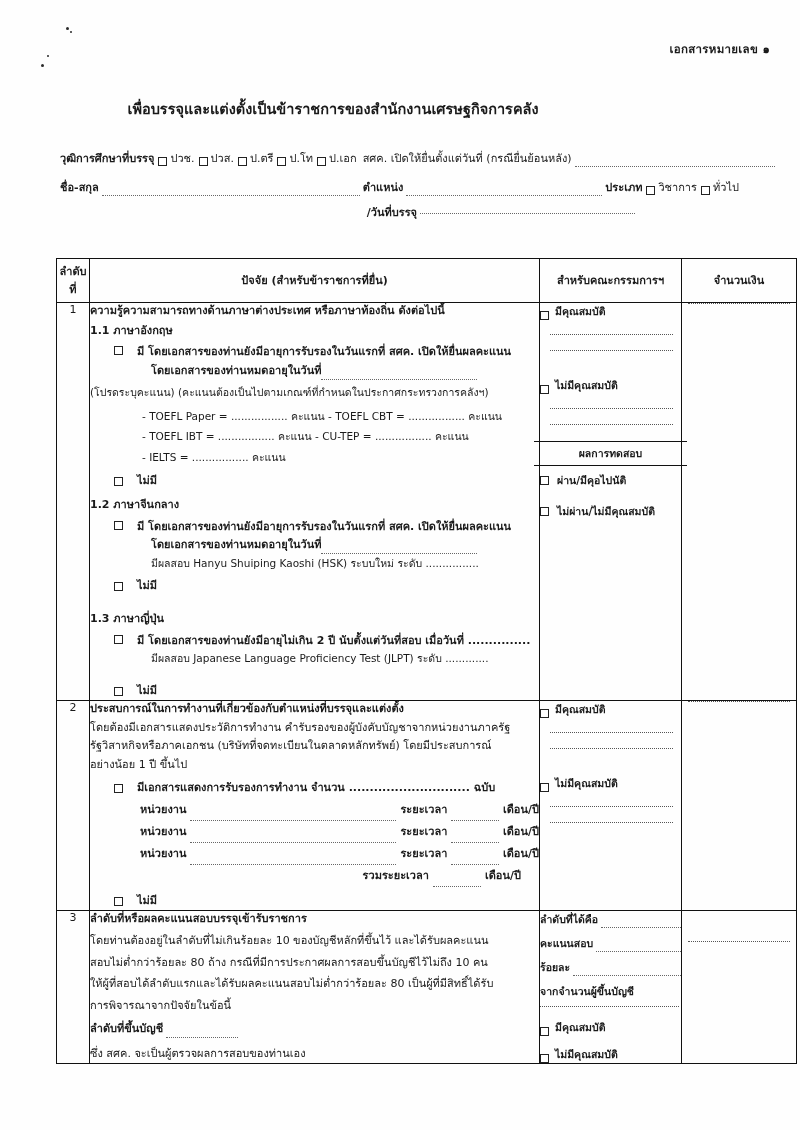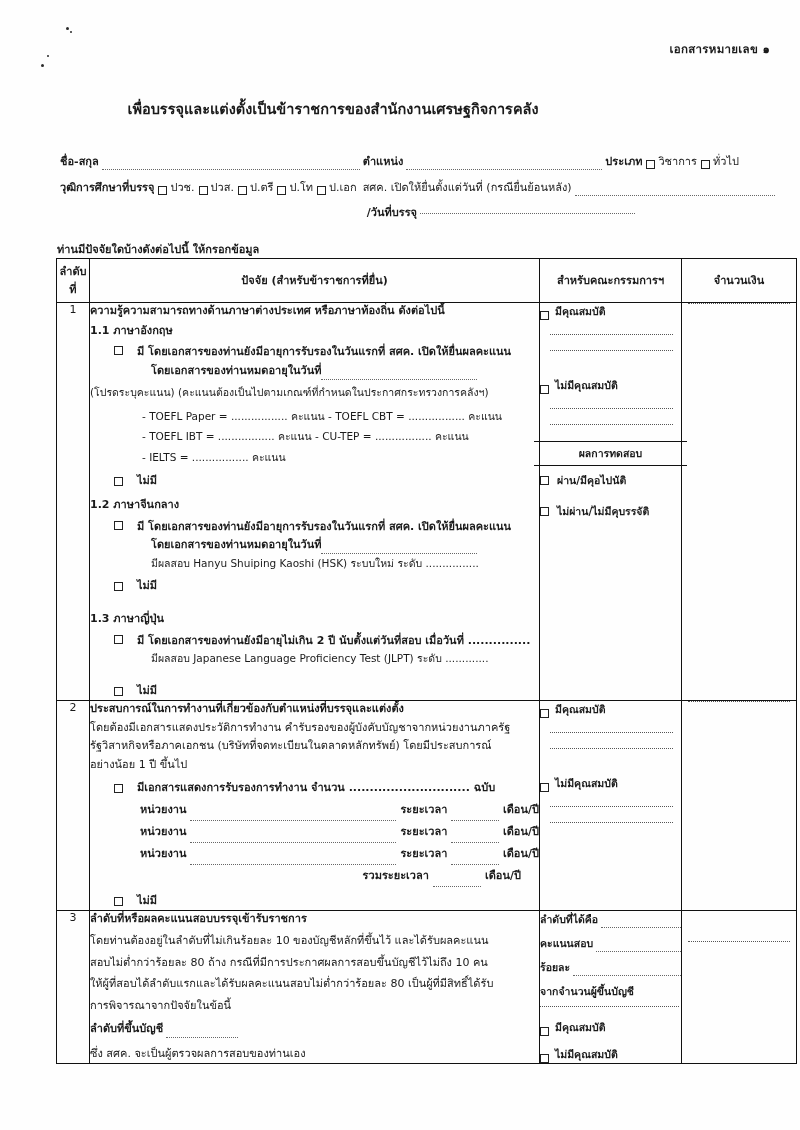--- a/index.html
+++ b/index.html
@@ -200,55 +200,54 @@
   <span class="speck s3"></span>
   <span class="speck s4"></span>
 
   <div class="doc-number">เอกสารหมายเลข ๑</div>
 
   <div class="title-block">
     <div class="title-line2">เพื่อบรรจุและแต่งตั้งเป็นข้าราชการของสำนักงานเศรษฐกิจการคลัง</div>
   </div>
 
   <div class="fields">
+    <div class="field-row field-row2">
+      <span class="fl">วุฒิการศึกษาที่บรรจุ</span>
+      <span class="chk"></span>
+      <span>ปวช.</span>
+      <span class="chk"></span>
+      <span>ปวส.</span>
+      <span class="chk"></span>
+      <span>ป.ตรี</span>
+      <span class="chk"></span>
+      <span>ป.โท</span>
+      <span class="chk"></span>
+      <span>ป.เอก</span>
+      <span style="margin-left:6px">สศค. เปิดให้ยื่นตั้งแต่วันที่ (กรณียื่นย้อนหลัง)</span>
+      <span class="grow"></span>
+    </div>
+
     <div class="field-row">
       <span class="fl">ชื่อ-สกุล</span>
       <span class="grow" style="max-width:258px"></span>
       <span class="fl">ตำแหน่ง</span>
       <span class="grow" style="max-width:196px"></span>
       <span class="fl">ประเภท</span>
       <span class="chk"></span>
       <span>วิชาการ</span>
       <span class="chk"></span>
       <span>ทั่วไป</span>
     </div>
 
-    <div class="field-row field-row2">
-      <span class="fl">วุฒิการศึกษาที่บรรจุ</span>
-      <span class="chk"></span>
-      <span>ปวช.</span>
-      <span class="chk"></span>
-      <span>ปวส.</span>
-      <span class="chk"></span>
-      <span>ป.ตรี</span>
-      <span class="chk"></span>
-      <span>ป.โท</span>
-      <span class="chk"></span>
-      <span>ป.เอก</span>
-      <span style="margin-left:6px">สศค. เปิดให้ยื่นตั้งแต่วันที่ (กรณียื่นย้อนหลัง)</span>
-      <span class="grow"></span>
-    </div>
-
     <div class="sub-date-row">
       <span class="fl">/วันที่บรรจุ</span>
       <span class="grow"></span>
     </div>
   </div>
 
-  <div class="instruction">ท่านมีปัจจัยใดบ้างดังต่อไปนี้ ให้กรอกข้อมูล</div>
 
   <table class="main">
     <colgroup>
       <col class="c-no">
         <col class="c-factor">
         <col class="c-comm">
         <col class="c-amt">
     </colgroup>
     <thead>
       <tr>
@@ -324,21 +323,21 @@
           <div class="comm-dots2"></div>
           <div style="height:16px"></div>
           <div class="result-box">
             <div class="result-title">ผลการทดสอบ</div>
             <div class="result-opt">
               <span class="chk"></span>
               <span>ผ่าน/มีคุอไปนัติ</span>
             </div>
             <div class="result-opt second">
               <span class="chk"></span>
-              <span>ไม่ผ่าน/ไม่มีคุบรรจัติ</span>
+              <span>ไม่ผ่าน/ไม่มีคุณสมบัติ</span>
             </div>
           </div>
         </td>
         <td class="amt-cell">
           <div class="amt-dots"></div>
         </td>
       </tr>
 
       <tr>
         <td class="no-cell">2</td>

